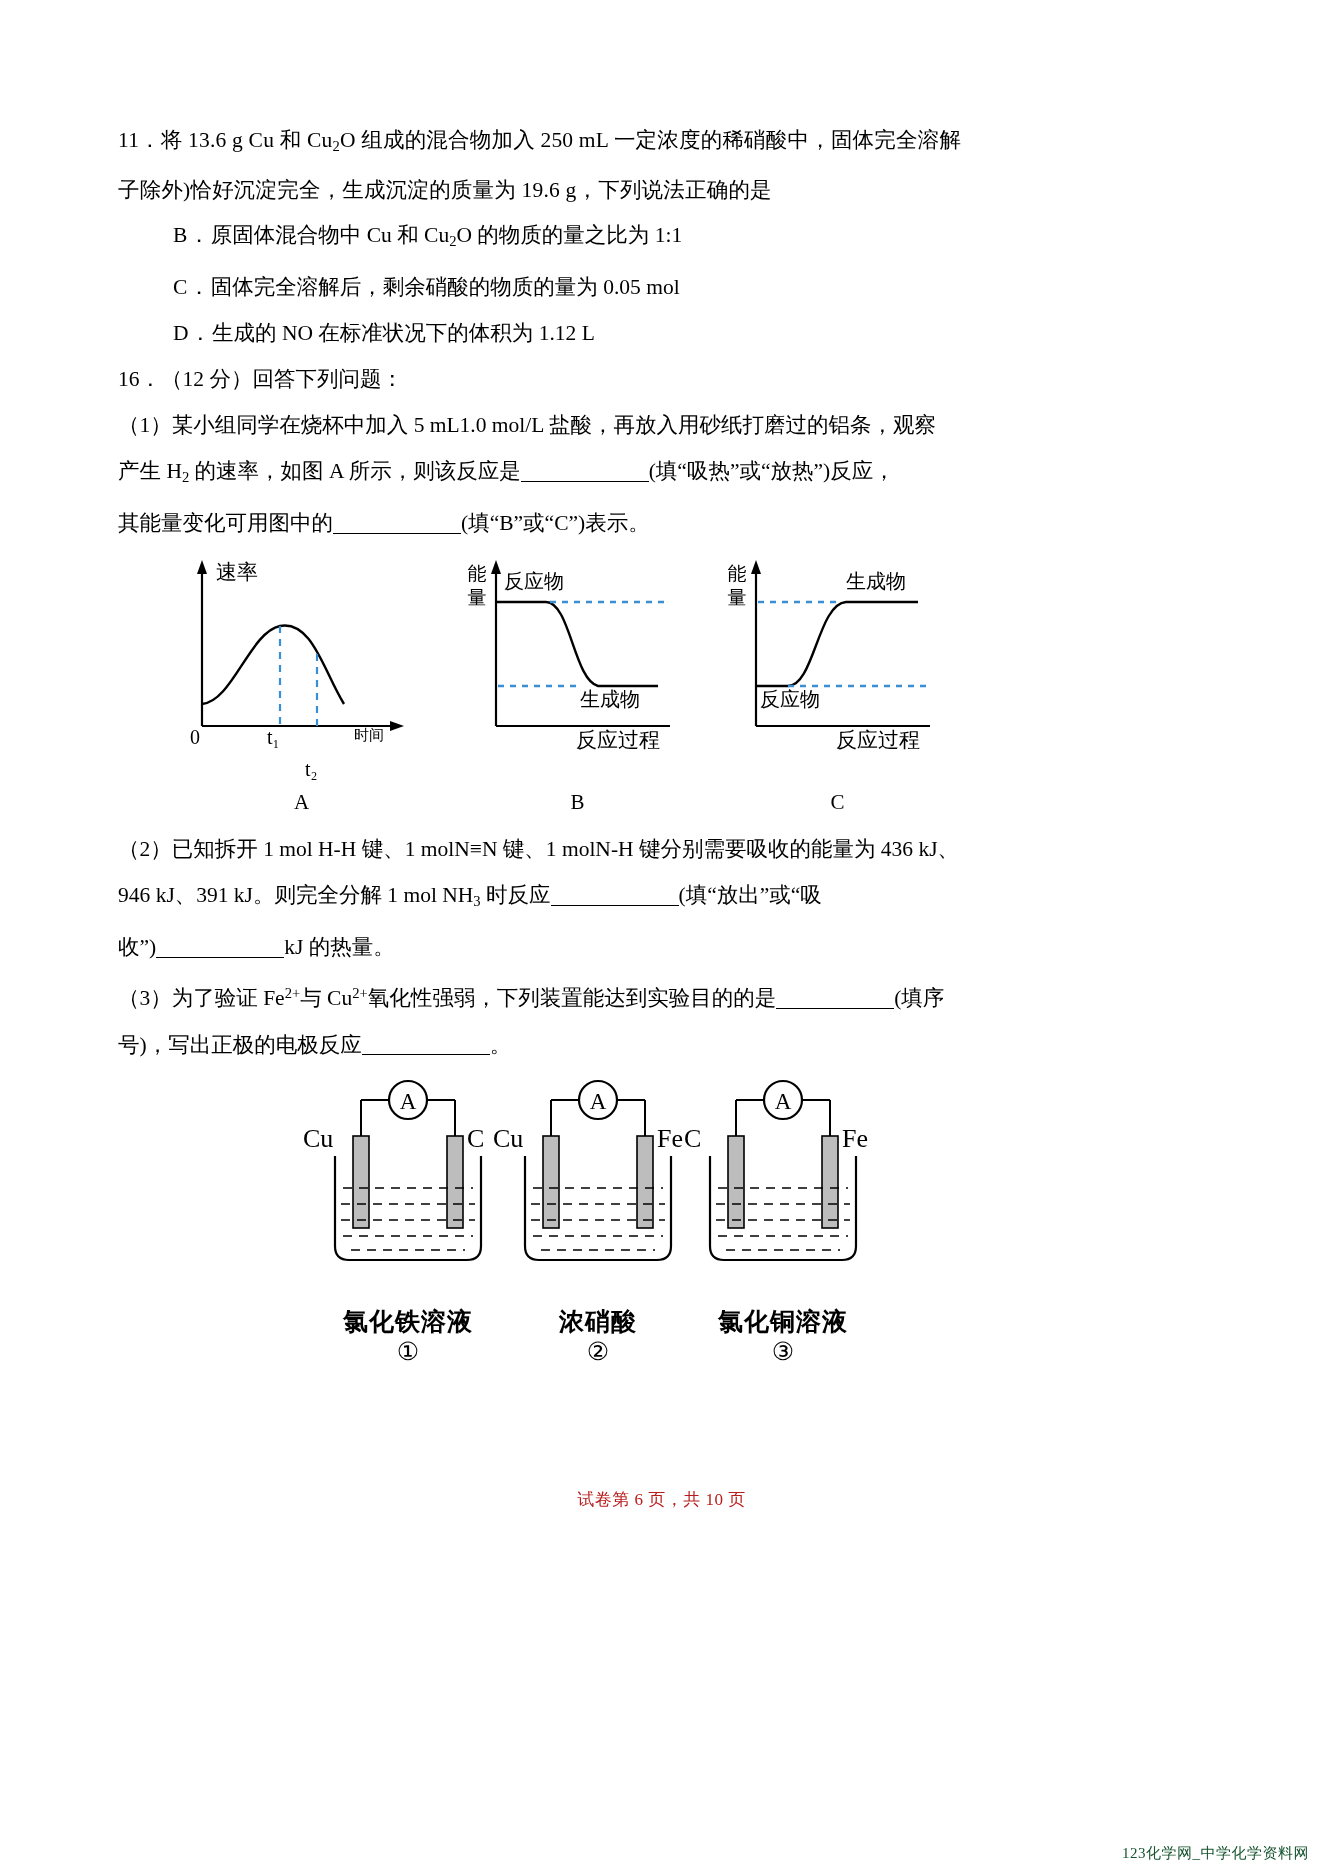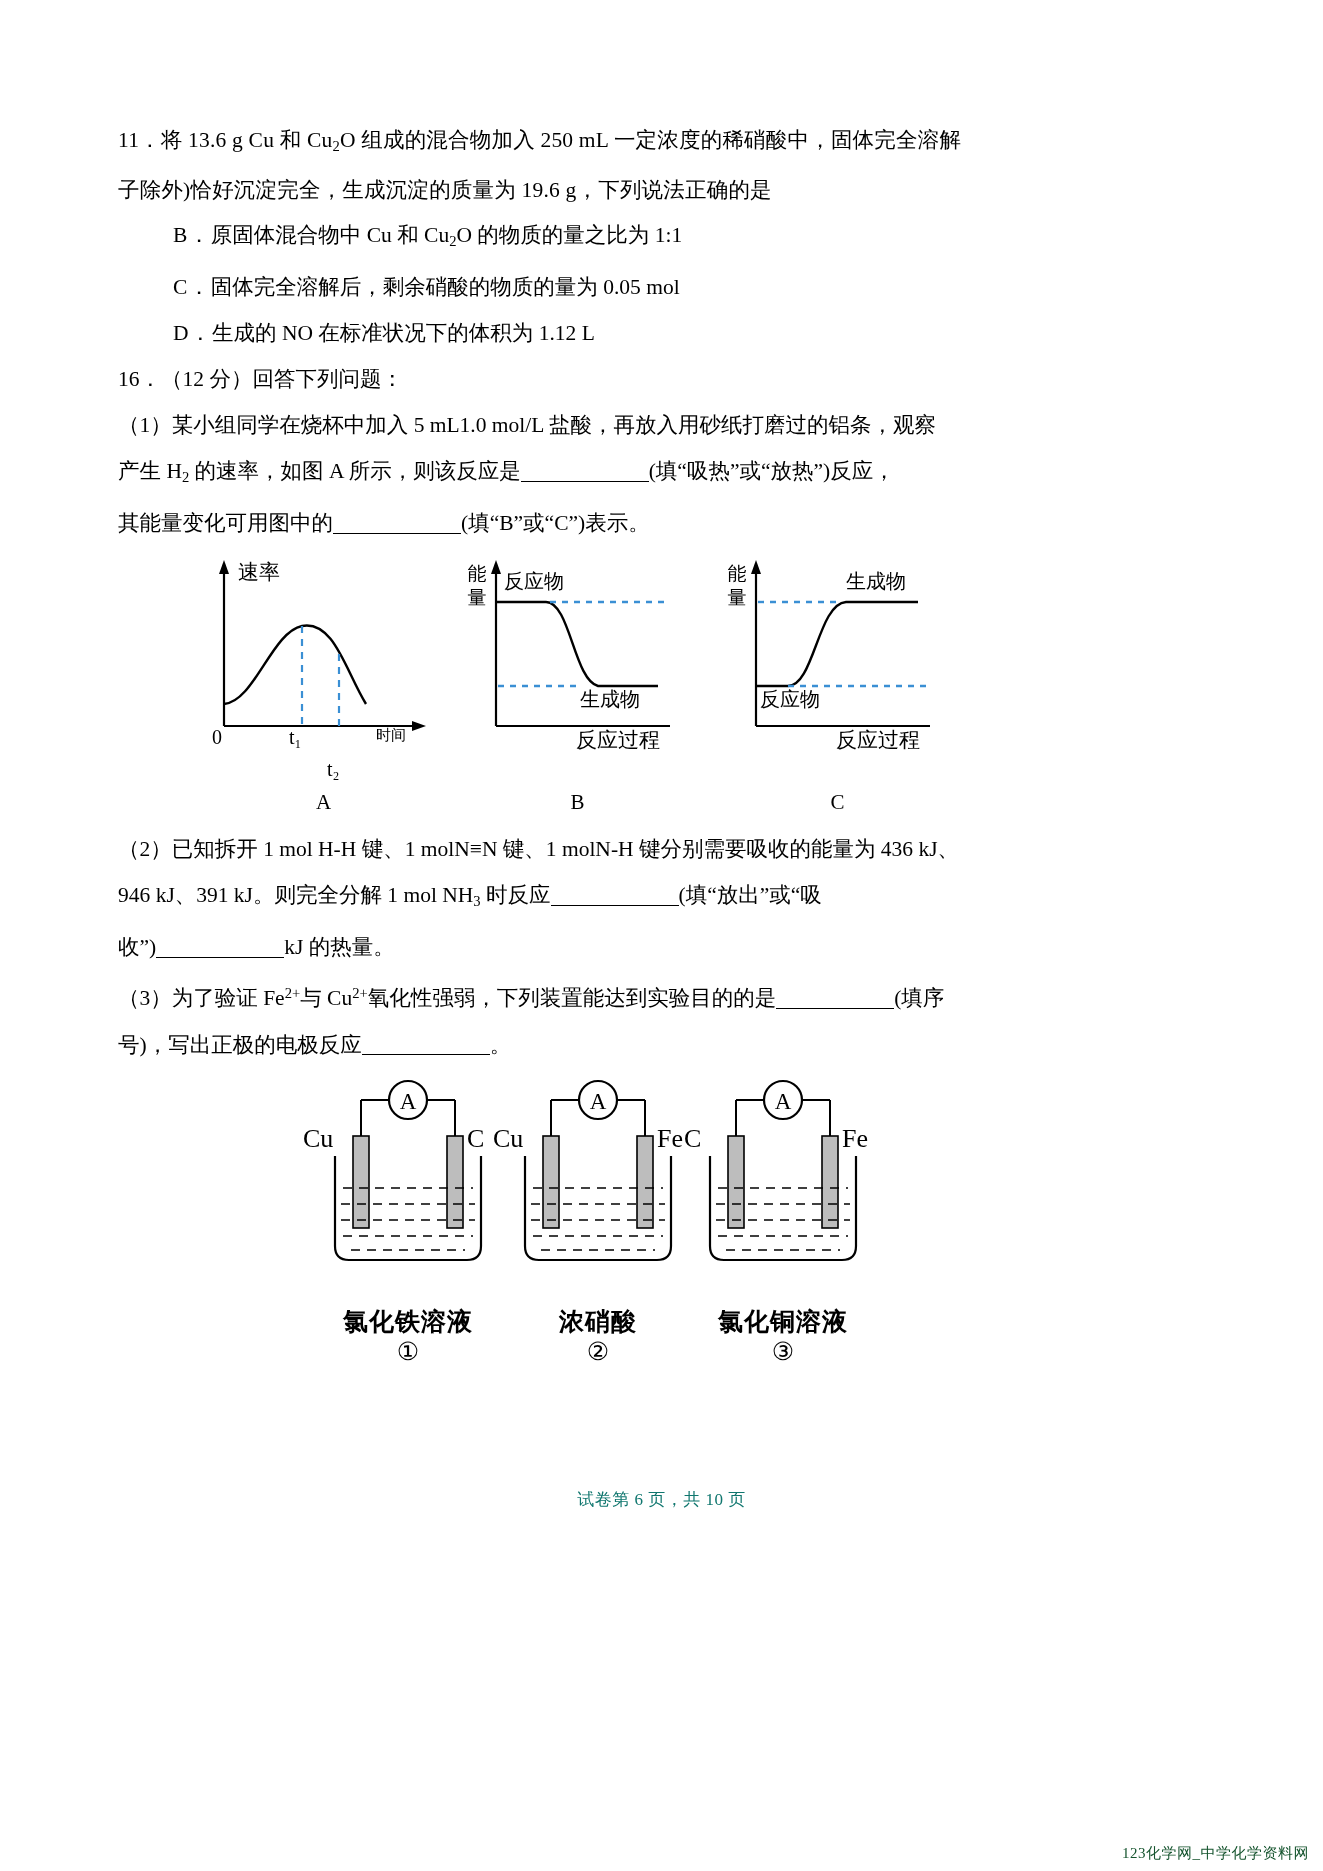--- a/index.html
+++ b/index.html
@@ -23,38 +23,38 @@
   .para { font-size:21.5px; line-height:46px; }
   sub { font-size:0.68em; vertical-align:-0.28em; }
   sup { font-size:0.68em; vertical-align:0.5em; }
   .blank { display:inline-block; border-bottom:1.6px solid #000; height:1.05em; vertical-align:-0.18em; }
   .b-md { width:118px; }
   .b-lg { width:128px; }
 
   
   .graphs { position:relative; height:250px; margin-top:8px; }
   .graph { position:absolute; top:0; }
-  .gA { left:76px; width:260px; }
+  .gA { left:54px; width:260px; }
   .gB { left:340px; width:240px; }
   .gC { left:600px; width:240px; }
   .gcap { text-align:center; font-size:21px; margin-top:4px; letter-spacing:1px;}
 
   .vlabel { position:absolute; font-size:19px; line-height:20px; width:22px; text-align:center;}
 
   
   .cells { position:relative; height:300px; margin-top:10px; }
   .cell { position:absolute; top:0; width:210px; }
   .c1 { left:185px; }
   .c2 { left:370px; }
   .c3 { left:550px; }
   .cellcap { text-align:center; font-size:25px; font-weight:bold; line-height:31px; letter-spacing:1px; }
   .cellnum { text-align:center; font-size:25px; line-height:30px; }
 
   .footer { position:absolute; left:0; top:1488px; width:1323px; text-align:center;
-            font-size:17px; color:#0f766e; letter-spacing:0.5px; }
+            font-size:17px; color:#b91c1c; letter-spacing:0.5px; }
   .watermark { position:absolute; right:14px; bottom:8px; font-size:15px; color:#14532d; letter-spacing:0.5px;}
 </style>
 </head>
 <body>
 
 <div class="page">
 <div class="content">
 
   <div class="line q-line">
     <span>11</span><span>．将 13.6 g Cu 和 Cu</span><sub>2</sub><span>O 组成的混合物加入 250 mL 一定浓度的稀硝酸中，固体完全溶解</span>

